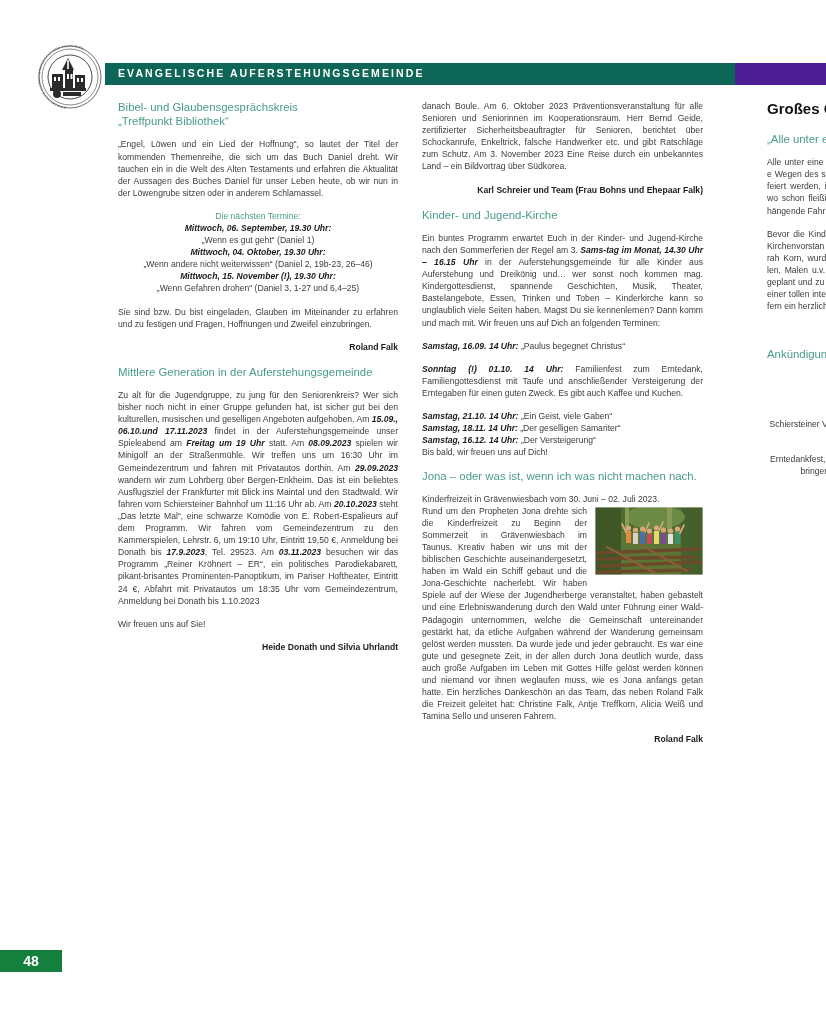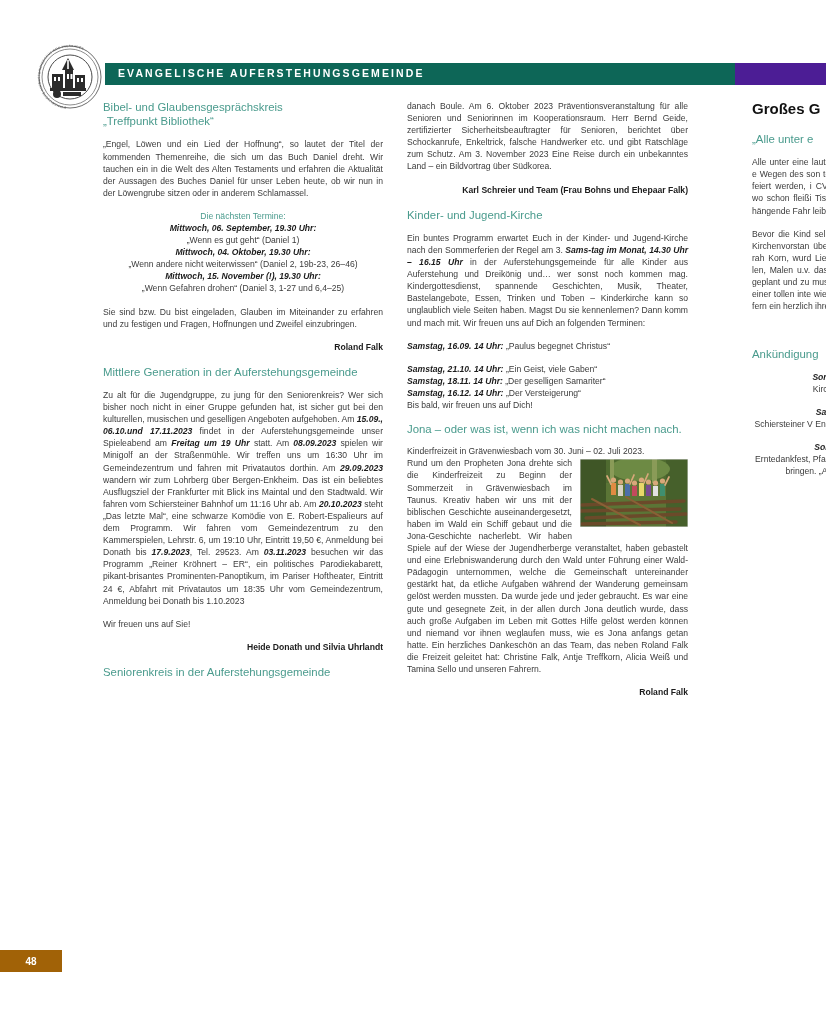--- a/index.html
+++ b/index.html
@@ -62,20 +62,21 @@
   #logo-seal svg { display: block; }
 
   
   .column {
     position: absolute;
     top: 100px;
     font-size: 8.6px;
     line-height: 12.1px;
     text-align: justify;
     color: #3b3b3b;
+    margin-left: 15px;
   }
   #col1 { left: 103px; width: 280px; }
   #col2 { left: 407px; width: 281px; }
   #col3 { left: 752px; width: 180px; }
 
   .sec-head {
     color: #4a9b8d;
     font-size: 11.4px;
     line-height: 14.2px;
     font-weight: normal;
@@ -122,23 +123,23 @@
 
   .clearfix::after { content: ""; display: block; clear: both; }
 
   
   #page-number {
     position: absolute;
     left: 0;
     top: 950px;
     width: 62px;
     height: 22px;
-    background: #a16207;
+    background: #15803d;
     color: #ffffff;
-    font-size: 10px;
+    font-size: 14px;
     font-weight: bold;
     display: flex;
     align-items: center;
     justify-content: center;
   }
 </style>
 </head>
 <body>
 
 <div id="header-bar">
@@ -203,35 +204,35 @@
   <div class="byline">Roland Falk</div>
 
   <h2 class="sec-head">Mittlere Generation in der Auferstehungsgemeinde</h2>
 
   <p><span>Zu alt für die Jugendgruppe, zu jung für den Seniorenkreis? Wer sich bisher noch nicht in einer Gruppe gefunden hat, ist sicher gut bei den kulturellen, musischen und geselligen Angeboten aufgehoben. Am </span><span class="b">15.09., 06.10.und 17.11.2023</span><span> findet in der Auferstehungsgemeinde unser Spieleabend am </span><span class="b">Freitag um 19 Uhr</span><span> statt. Am </span><span class="b">08.09.2023</span><span> spielen wir Minigolf an der Straßenmühle. Wir treffen uns um 16:30 Uhr im Gemeindezentrum und fahren mit Privatautos dorthin. Am </span><span class="b">29.09.2023</span><span> wandern wir zum Lohrberg über Bergen-Enkheim. Das ist ein beliebtes Ausflugsziel der Frankfurter mit Blick ins Maintal und den Stadtwald. Wir fahren vom Schiersteiner Bahnhof um 11:16 Uhr ab. Am </span><span class="b">20.10.2023</span><span> steht „Das letzte Mal“, eine schwarze Komödie von E. Robert-Espalieurs auf dem Programm. Wir fahren vom Gemeindezentrum zu den Kammerspielen, Lehrstr. 6, um 19:10 Uhr, Eintritt 19,50 €, Anmeldung bei Donath bis </span><span class="b">17.9.2023</span><span>, Tel. 29523. Am </span><span class="b">03.11.2023</span><span> besuchen wir das Programm „Reiner Kröhnert – ER“, ein politisches Parodiekabarett, pikant-brisantes Prominenten-Panoptikum, im Pariser Hoftheater, Eintritt 24 €, Abfahrt mit Privatautos um 18:35 Uhr vom Gemeindezentrum, Anmeldung bei Donath bis 1.10.2023</span></p>
 
   <p class="noj">Wir freuen uns auf Sie!</p>
 
   <div class="byline">Heide Donath und Silvia Uhrlandt</div>
 
-  <h2 class="sec-head">Seniorenkreis in der Auferstehungsgemeinde</h2>
 
 </div>
 
 <div id="col2" class="column">
 
   <p>danach Boule. Am 6. Oktober 2023 Präventionsveranstaltung für alle Senioren und Seniorinnen im Kooperationsraum. Herr Bernd Geide, zertifizierter Sicherheitsbeauftragter für Senioren, berichtet über Schockanrufe, Enkeltrick, falsche Handwerker etc. und gibt Ratschläge zum Schutz. Am 3. November 2023 Eine Reise durch ein unbekanntes Land – ein Bildvortrag über Südkorea.</p>
 
   <div class="byline">Karl Schreier und Team (Frau Bohns und Ehepaar Falk)</div>
 
   <h2 class="sec-head">Kinder- und Jugend-Kirche</h2>
 
   <p><span>Ein buntes Programm erwartet Euch in der Kinder- und Jugend-Kirche nach den Sommerferien der Regel am 3. </span><span class="b">Sams-tag im Monat, 14.30 Uhr – 16.15 Uhr</span><span> in der Auferstehungsgemeinde für alle Kinder aus Auferstehung und Dreikönig und… wer sonst noch kommen mag. Kindergottesdienst, spannende Geschichten, Musik, Theater, Bastelangebote, Essen, Trinken und Toben – Kinderkirche kann so unglaublich viele Seiten haben. Magst Du sie kennenlernen? Dann komm und mach mit. Wir freuen uns auf Dich an folgenden Terminen:</span></p>
 
   <p><span class="b">Samstag, 16.09. 14 Uhr:</span><span> „Paulus begegnet Christus“</span></p>
+  <p><span class="b">Sonntag (!) 01.10. 14 Uhr:</span><span> Familienfest zum Erntedank, Familiengottesdienst mit Taufe und anschließender Versteigerung der Erntegaben für einen guten Zweck. Es gibt auch Kaffee und Kuchen.</span></p>
   <p class="nogap noj"><span class="b">Samstag, 21.10. 14 Uhr:</span><span> „Ein Geist, viele Gaben“</span></p>
   <p class="nogap noj"><span class="b">Samstag, 18.11. 14 Uhr:</span><span> „Der geselligen Samariter“</span></p>
   <p class="nogap noj"><span class="b">Samstag, 16.12. 14 Uhr:</span><span> „Der Versteigerung“</span></p>
   <p class="noj">Bis bald, wir freuen uns auf Dich!</p>
 
   <h2 class="sec-head tight">Jona – oder was ist, wenn ich was nicht machen nach.</h2>
 
   <p class="noj nogap">Kinderfreizeit in Grävenwiesbach vom 30. Juni – 02. Juli 2023.</p>
 
   <div class="clearfix">

